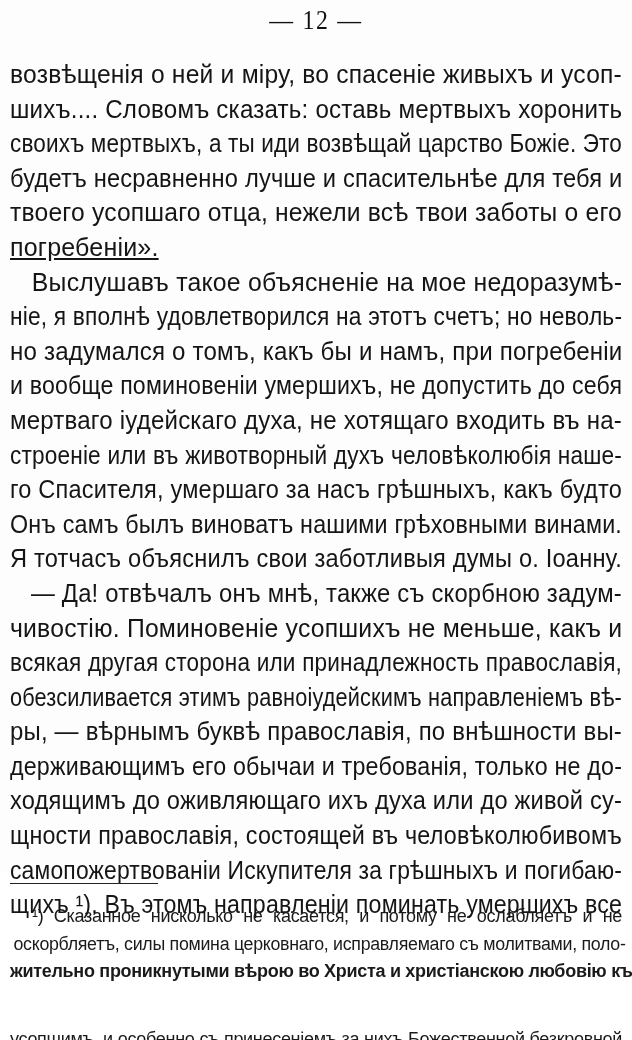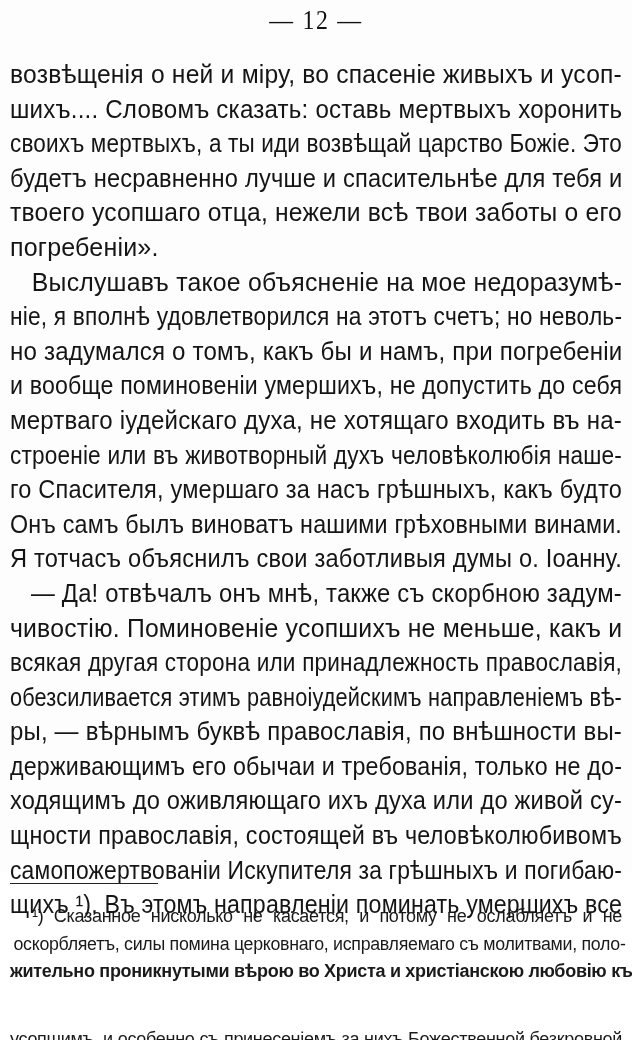--- a/index.html
+++ b/index.html
@@ -38,21 +38,21 @@
 
 <div class="page">
   <div class="page-number">— 12 —</div>
 
   <div class="body-text" id="body-text">
       <span class="line" style="display: block; width: 621px; text-align-last: justify; transform: scaleX(0.985507); box-sizing: border-box;">возвѣщенія о ней и міру, во спасеніе живыхъ  и усоп-</span>
       <span class="line" style="display: block; width: 634px; text-align-last: justify; transform: scaleX(0.9653); box-sizing: border-box;">шихъ.... Словомъ сказать: оставь мертвыхъ хоронить</span>
       <span class="line" style="display: block; width: 680px; text-align-last: justify; transform: scaleX(0.9); box-sizing: border-box;">своихъ мертвыхъ, а ты иди возвѣщай царство Божіе. Это</span>
       <span class="line" style="display: block; width: 647px; text-align-last: justify; transform: scaleX(0.945904); box-sizing: border-box;">будетъ несравненно лучше и спасительнѣе для тебя и</span>
       <span class="line" style="display: block; width: 621px; text-align-last: justify; transform: scaleX(0.985507); box-sizing: border-box;">твоего усопшаго  отца,  нежели  всѣ твои заботы о его</span>
-      <span class="line last" style="display: block; width: 612px; text-align-last: left; box-sizing: border-box;">погребеніи».</span>
+      <span class="line last" style="display: block; width: 612px; text-align-last: left; box-sizing: border-box; text-decoration: underline;">погребеніи».</span>
       <span class="line indent" style="display: block; width: 616px; text-align-last: justify; transform: scaleX(0.993506); box-sizing: border-box;">Выслушавъ такое объясненіе на мое недоразумѣ-</span>
       <span class="line" style="display: block; width: 673px; text-align-last: justify; transform: scaleX(0.909361); box-sizing: border-box;">ніе, я вполнѣ удовлетворился на этотъ счетъ; но неволь-</span>
       <span class="line" style="display: block; width: 635px; text-align-last: justify; transform: scaleX(0.96378); box-sizing: border-box;">но задумался о томъ, какъ бы и намъ, при погребеніи</span>
       <span class="line" style="display: block; width: 661px; text-align-last: justify; transform: scaleX(0.92587); box-sizing: border-box;">и вообще поминовеніи умершихъ, не допустить до себя</span>
       <span class="line" style="display: block; width: 636px; text-align-last: justify; transform: scaleX(0.962264); box-sizing: border-box;">мертваго іудейскаго духа, не хотящаго входить въ на-</span>
       <span class="line" style="display: block; width: 677px; text-align-last: justify; transform: scaleX(0.903988); box-sizing: border-box;">строеніе или въ животворный духъ человѣколюбія наше-</span>
       <span class="line" style="display: block; width: 650px; text-align-last: justify; transform: scaleX(0.941538); box-sizing: border-box;">го Спасителя, умершаго за насъ грѣшныхъ, какъ будто</span>
       <span class="line" style="display: block; width: 657px; text-align-last: justify; transform: scaleX(0.931507); box-sizing: border-box;">Онъ самъ былъ виноватъ нашими грѣховными винами.</span>
       <span class="line" style="display: block; width: 648px; text-align-last: justify; transform: scaleX(0.944444); box-sizing: border-box;">Я тотчасъ объяснилъ свои заботливыя думы о. Іоанну.</span>
       <span class="line indent" style="display: block; width: 642px; text-align-last: justify; transform: scaleX(0.953271); box-sizing: border-box;">— Да! отвѣчалъ онъ мнѣ, также съ скорбною задум-</span>

